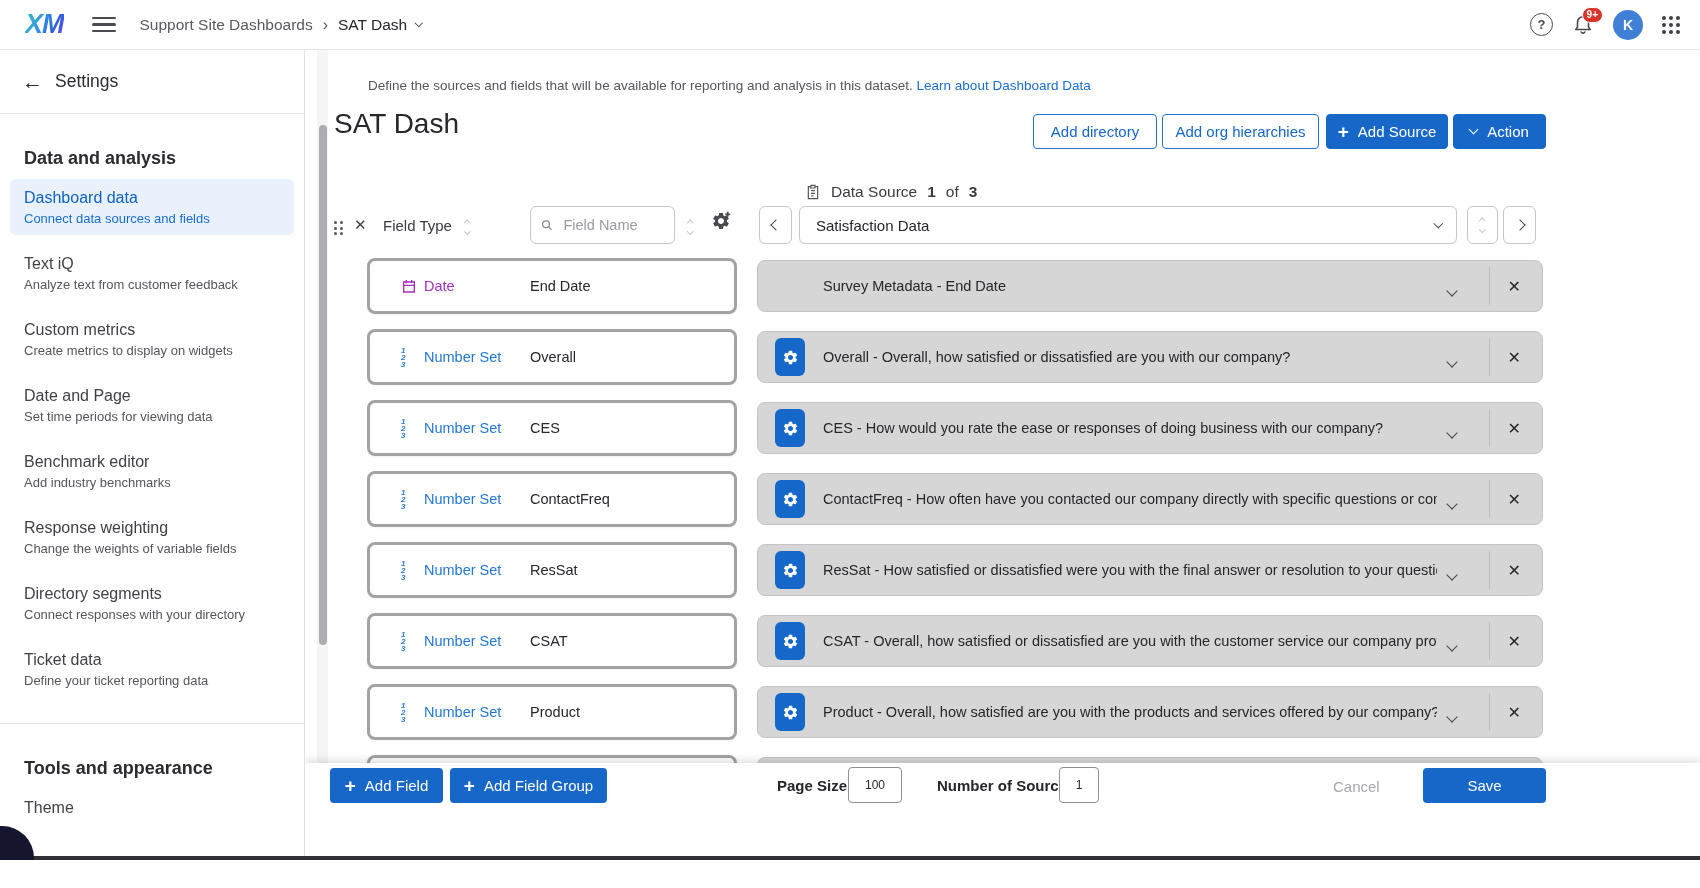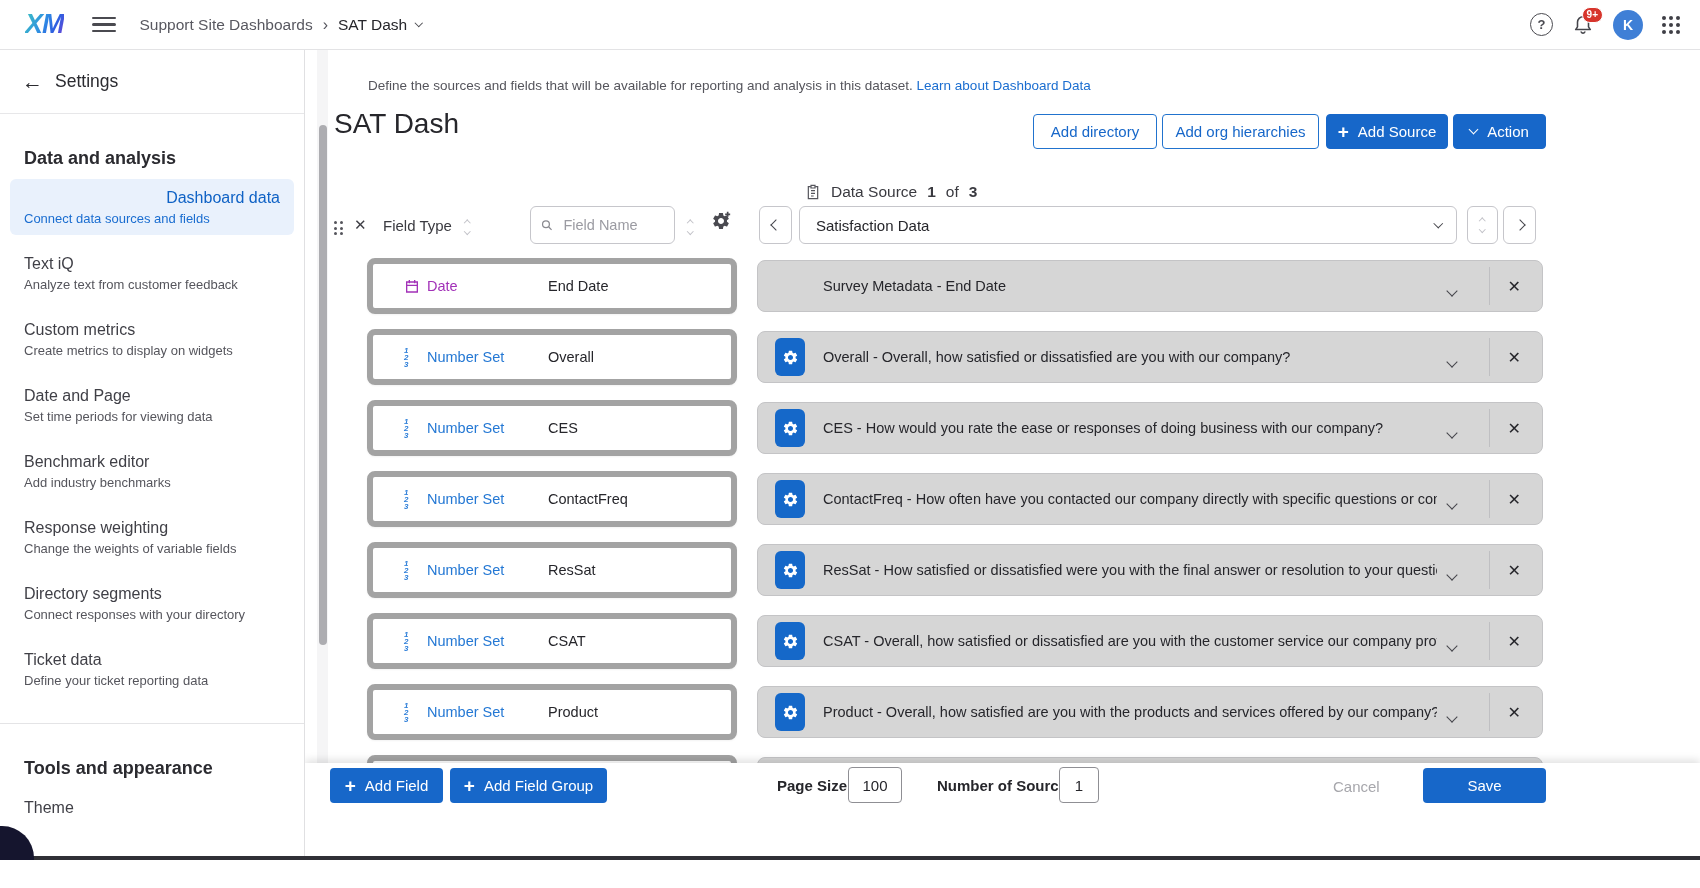--- a/index.html
+++ b/index.html
@@ -28,21 +28,21 @@
   
   .sidebar{position:absolute;left:0;top:50px;bottom:0;width:305px;background:#fff;border-right:1px solid #E0E0E2;z-index:20;}
   .settings-header{height:64px;border-bottom:1px solid #E7E7E9;display:flex;align-items:center;padding-left:22px;gap:12px;}
   .back-arrow{font-size:21px;color:#2B2B30;cursor:pointer;line-height:1;}
   .settings-title{font-size:17.5px;color:#2B2B30;}
   .side-sec-header{margin:34px 24px 4px;font-size:18px;font-weight:700;color:#2B2B30;}
   .side-item{margin:10px 10px 0;padding:9px 14px;border-radius:6px;cursor:pointer;}
   .si-title{font-size:16px;color:#3F3F46;line-height:19px;}
   .si-sub{font-size:13px;color:#55555C;margin-top:4px;line-height:15px;}
   .side-item.active{background:#E9F1FC;}
-  .side-item.active .si-title{color:#0F62C5;text-align:right;}
+  .side-item.active .si-title{color:#0F62C5;}
   .side-item.active .si-sub{color:#1A6DD0;}
   .side-divider{border-top:1px solid #E4E4E6;margin-top:26px;}
 
   
   .main{position:absolute;left:305px;top:50px;right:0;bottom:0;background:#fff;}
   .vtrack{position:absolute;left:12px;top:0;bottom:0;width:11px;background:#F5F5F6;}
   .vthumb{position:absolute;left:13.5px;top:75px;width:8px;height:520px;border-radius:4px;background:#ADADB1;cursor:pointer;}
 
   .desc{position:absolute;left:63px;top:28px;font-size:13.5px;color:#55555C;}
   .desc a{color:#1A6DD0;text-decoration:none;cursor:pointer;}
@@ -76,42 +76,42 @@
   .gearplus{position:absolute;left:406px;top:161px;cursor:pointer;}
 
   
   .ds-label{position:absolute;left:500px;top:133px;display:flex;align-items:center;gap:10px;font-size:15.5px;color:#3A3A40;}
   .ds-num{font-weight:700;}
   .nav-btn{position:absolute;top:156px;width:33px;height:38px;border:1px solid #C6C6CB;border-radius:6px;background:#fff;display:flex;align-items:center;justify-content:center;cursor:pointer;}
   .ds-select{position:absolute;left:494px;top:156px;width:658px;height:38px;border:1px solid #C6C6CB;border-radius:6px;background:#fff;display:flex;align-items:center;padding:0 16px;font-size:15px;color:#26262B;cursor:pointer;}
   .ds-select .chev{position:absolute;right:15px;width:6.5px;height:6.5px;margin-top:-3px;}
 
   
-  .fcard{position:absolute;left:62px;width:370px;height:56px;background:#fff;border:6px solid #a3a3a3;border-radius:8px;box-shadow:0 1px 2px rgba(0,0,0,.05);cursor:grab;}
+  .fcard{position:absolute;left:62px;width:370px;height:56px;background:#fff;border:3px solid #a3a3a3;border-radius:8px;box-shadow:0 1px 2px rgba(0,0,0,.05);cursor:grab;}
   .fcard .ficon{position:absolute;left:31px;top:50%;transform:translateY(-50%);display:flex;}
   .ftype{position:absolute;left:54px;top:50%;transform:translateY(-50%);font-size:14.5px;}
   .ftype.date{color:#A231B8;}
   .ftype.numset{color:#2478D4;}
-  .fname{position:absolute;left:175px;top:50%;transform:translateY(-50%);font-size:14.5px;color:#26262B;}
+  .fname{position:absolute;left:160px;top:50%;transform:translateY(-50%);font-size:14.5px;color:#26262B;}
   .ns-icon{font-style:italic;font-weight:700;font-size:8px;line-height:7px;color:#2E7FD9;white-space:pre;text-align:center;}
   .ns-icon::before{content:"1\A 2\A 3";}
 
   
   .mrow{position:absolute;left:452px;width:786px;height:52px;background:#D6D6D6;border:1px solid #C4C4C6;border-radius:8px;cursor:pointer;}
   .mgear{position:absolute;left:17px;top:50%;transform:translateY(-50%);width:30px;height:38px;border-radius:6px;background:#1568C9;border:none;display:flex;align-items:center;justify-content:center;cursor:pointer;}
   .mtext{position:absolute;left:65px;right:105px;top:50%;transform:translateY(-50%);font-size:14.5px;color:#26262B;white-space:nowrap;overflow:hidden;}
   .mchev{position:absolute;right:86px;top:50%;margin-top:-5px;}
   .mdiv{position:absolute;right:52px;top:6px;bottom:6px;width:1px;background:#BFBFC2;}
   .mx{position:absolute;right:15px;top:50%;transform:translateY(-50%);background:none;border:none;font-size:16px;color:#26262B;cursor:pointer;font-family:inherit;}
 
   
   .footer{position:absolute;left:0;right:0;top:713px;bottom:0;background:#fff;box-shadow:0 -3px 8px rgba(0,0,0,.12);z-index:10;}
   .f-btn{position:absolute;top:5px;height:35px;background:#1767C9;color:#fff;border:none;border-radius:4px;font-size:15px;font-weight:500;display:flex;align-items:center;justify-content:center;cursor:pointer;font-family:inherit;}
   .f-label{position:absolute;top:14px;font-size:15px;font-weight:600;color:#26262B;}
-  .f-input{position:absolute;top:4px;height:36px;border:1px solid #8F8F94;border-radius:4px;text-align:center;font-size:15px;color:#26262B;font-family:inherit;background:#fff;}
+  .f-input{position:absolute;top:4px;height:36px;border:1px solid #8F8F94;border-radius:4px;text-align:center;font-size:12px;color:#26262B;font-family:inherit;background:#fff;}
   .cancel{position:absolute;left:1022px;top:14px;font-size:15px;color:#A7A7AC;cursor:pointer;background:none;border:none;font-family:inherit;}
 
   .bottom-strip{position:absolute;left:0;right:0;bottom:0;height:4px;background:#303036;z-index:40;}
   .corner-fab{position:absolute;left:-30px;bottom:-30px;width:64px;height:64px;border-radius:50%;background:#15152E;z-index:50;cursor:pointer;}
 </style>
 </head>
 <body>
 
 <div class="stage">
 

